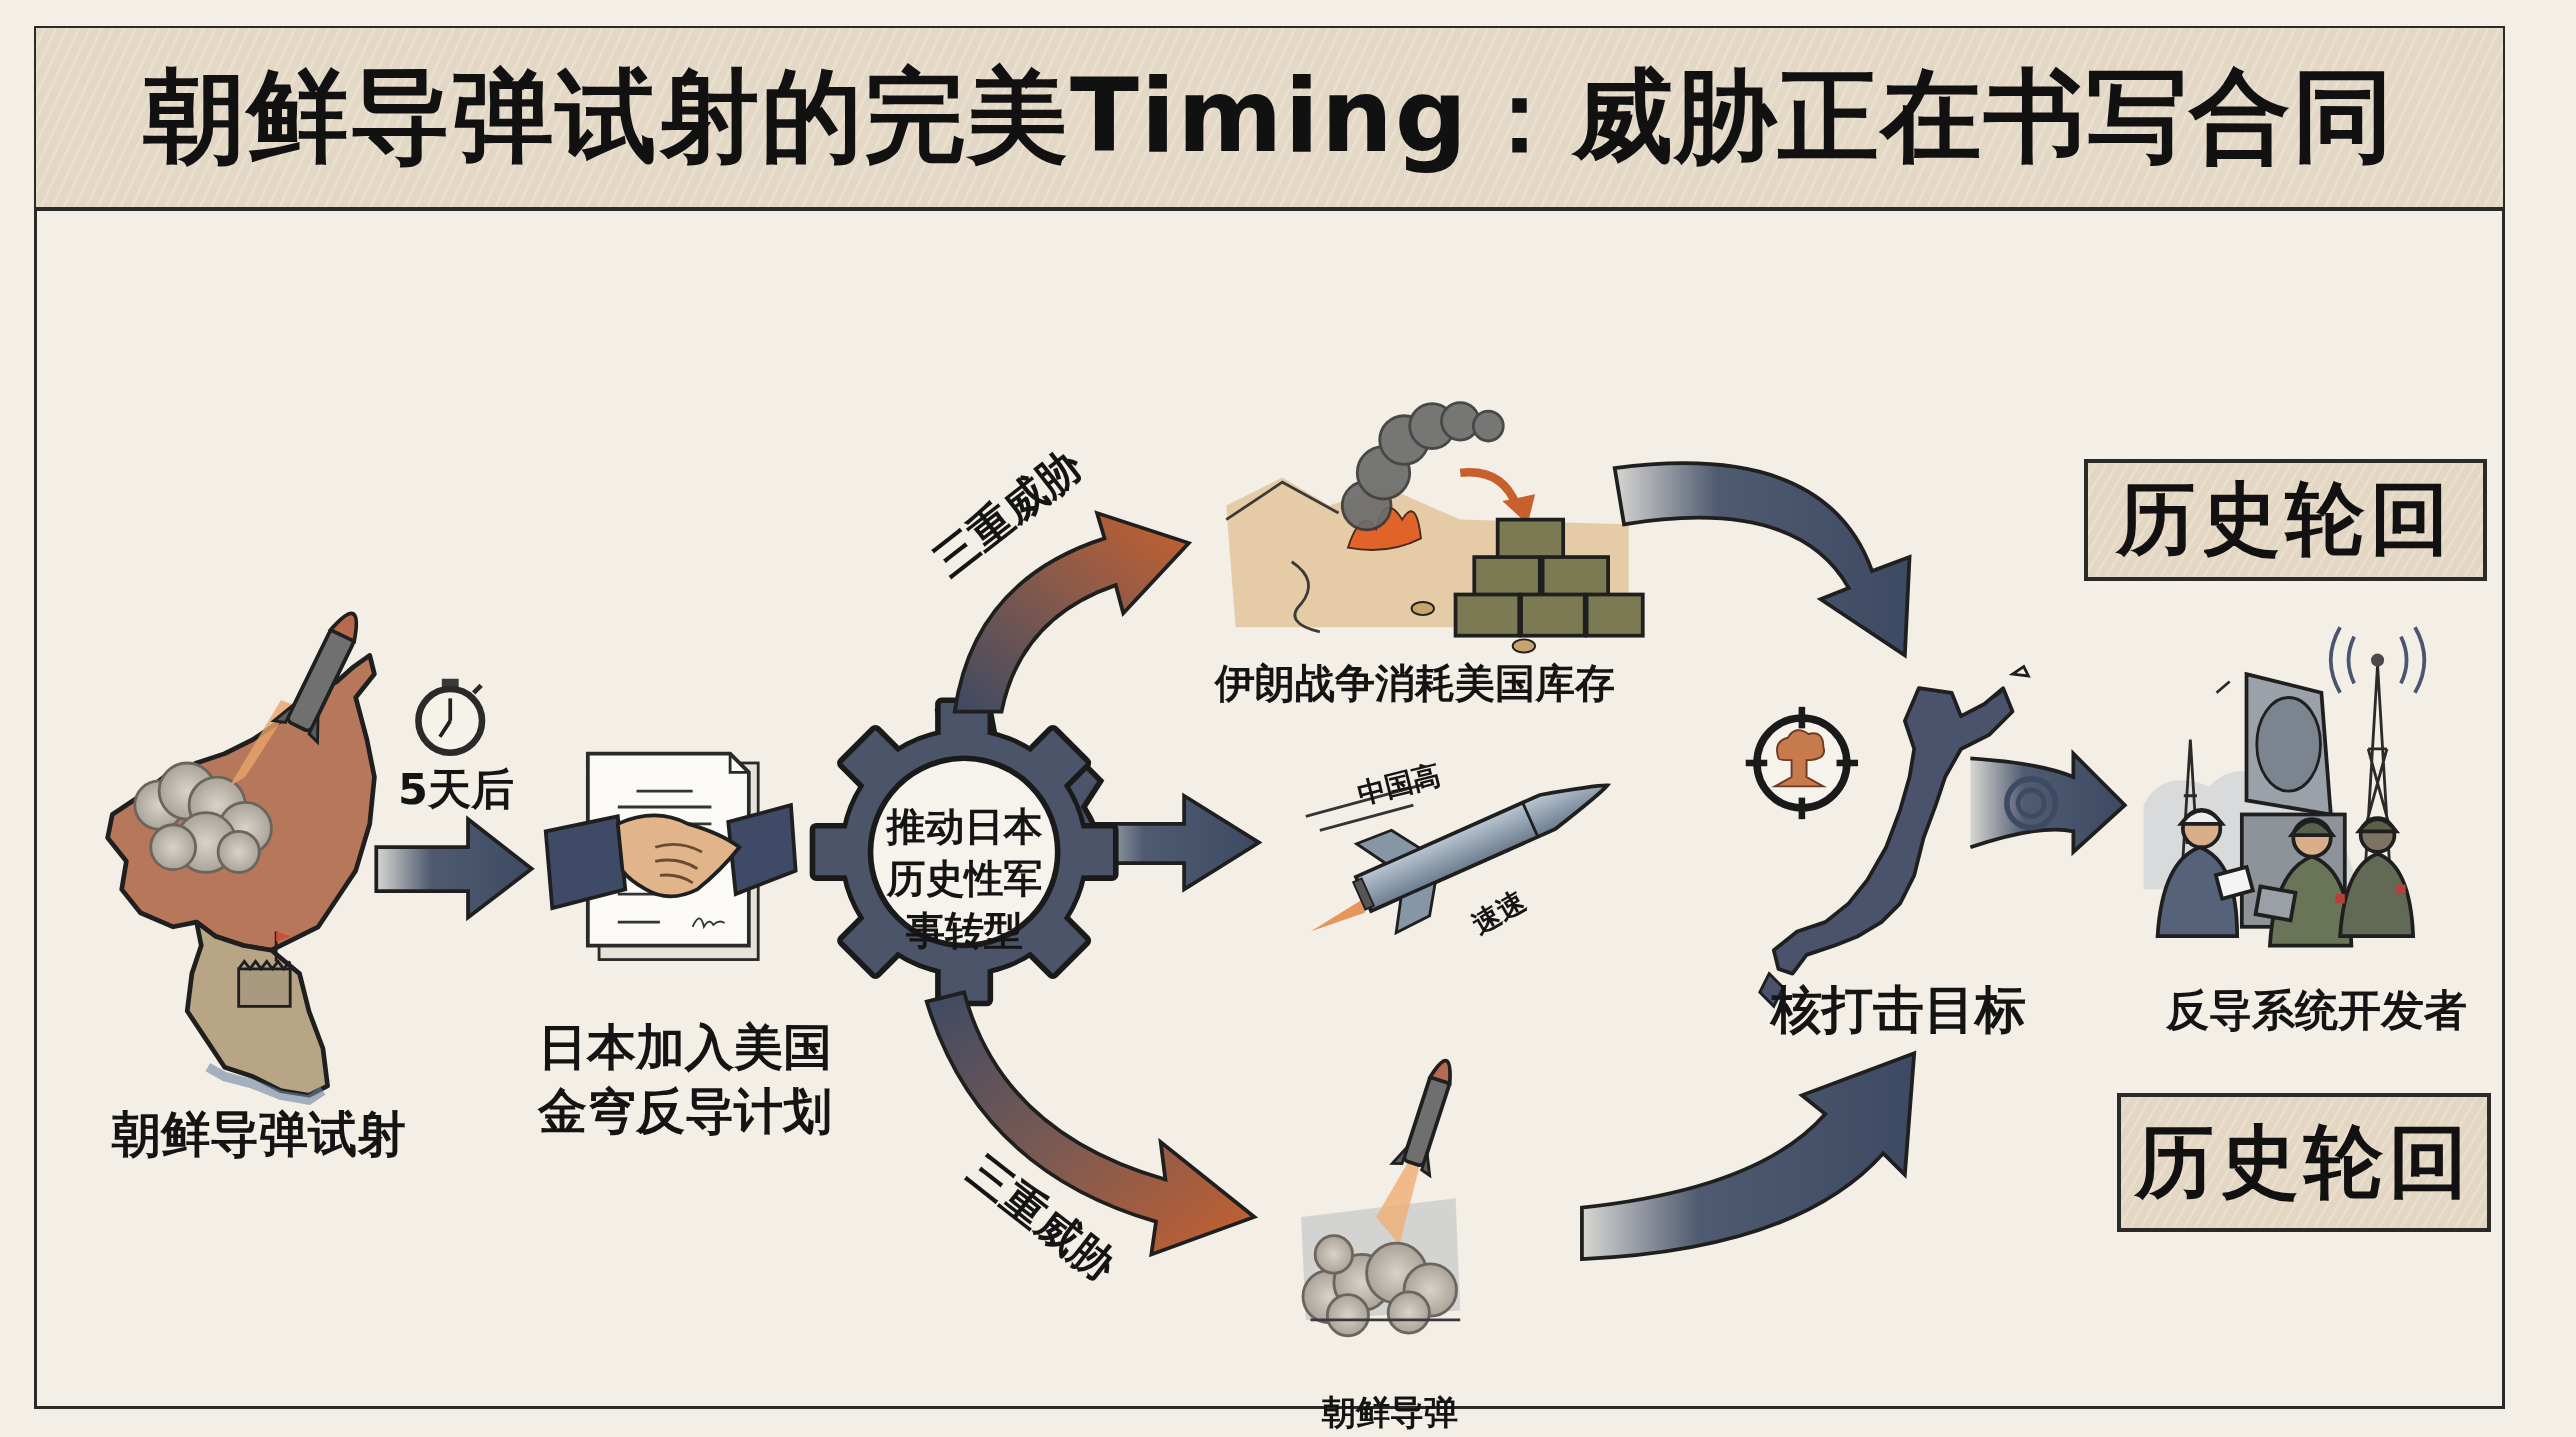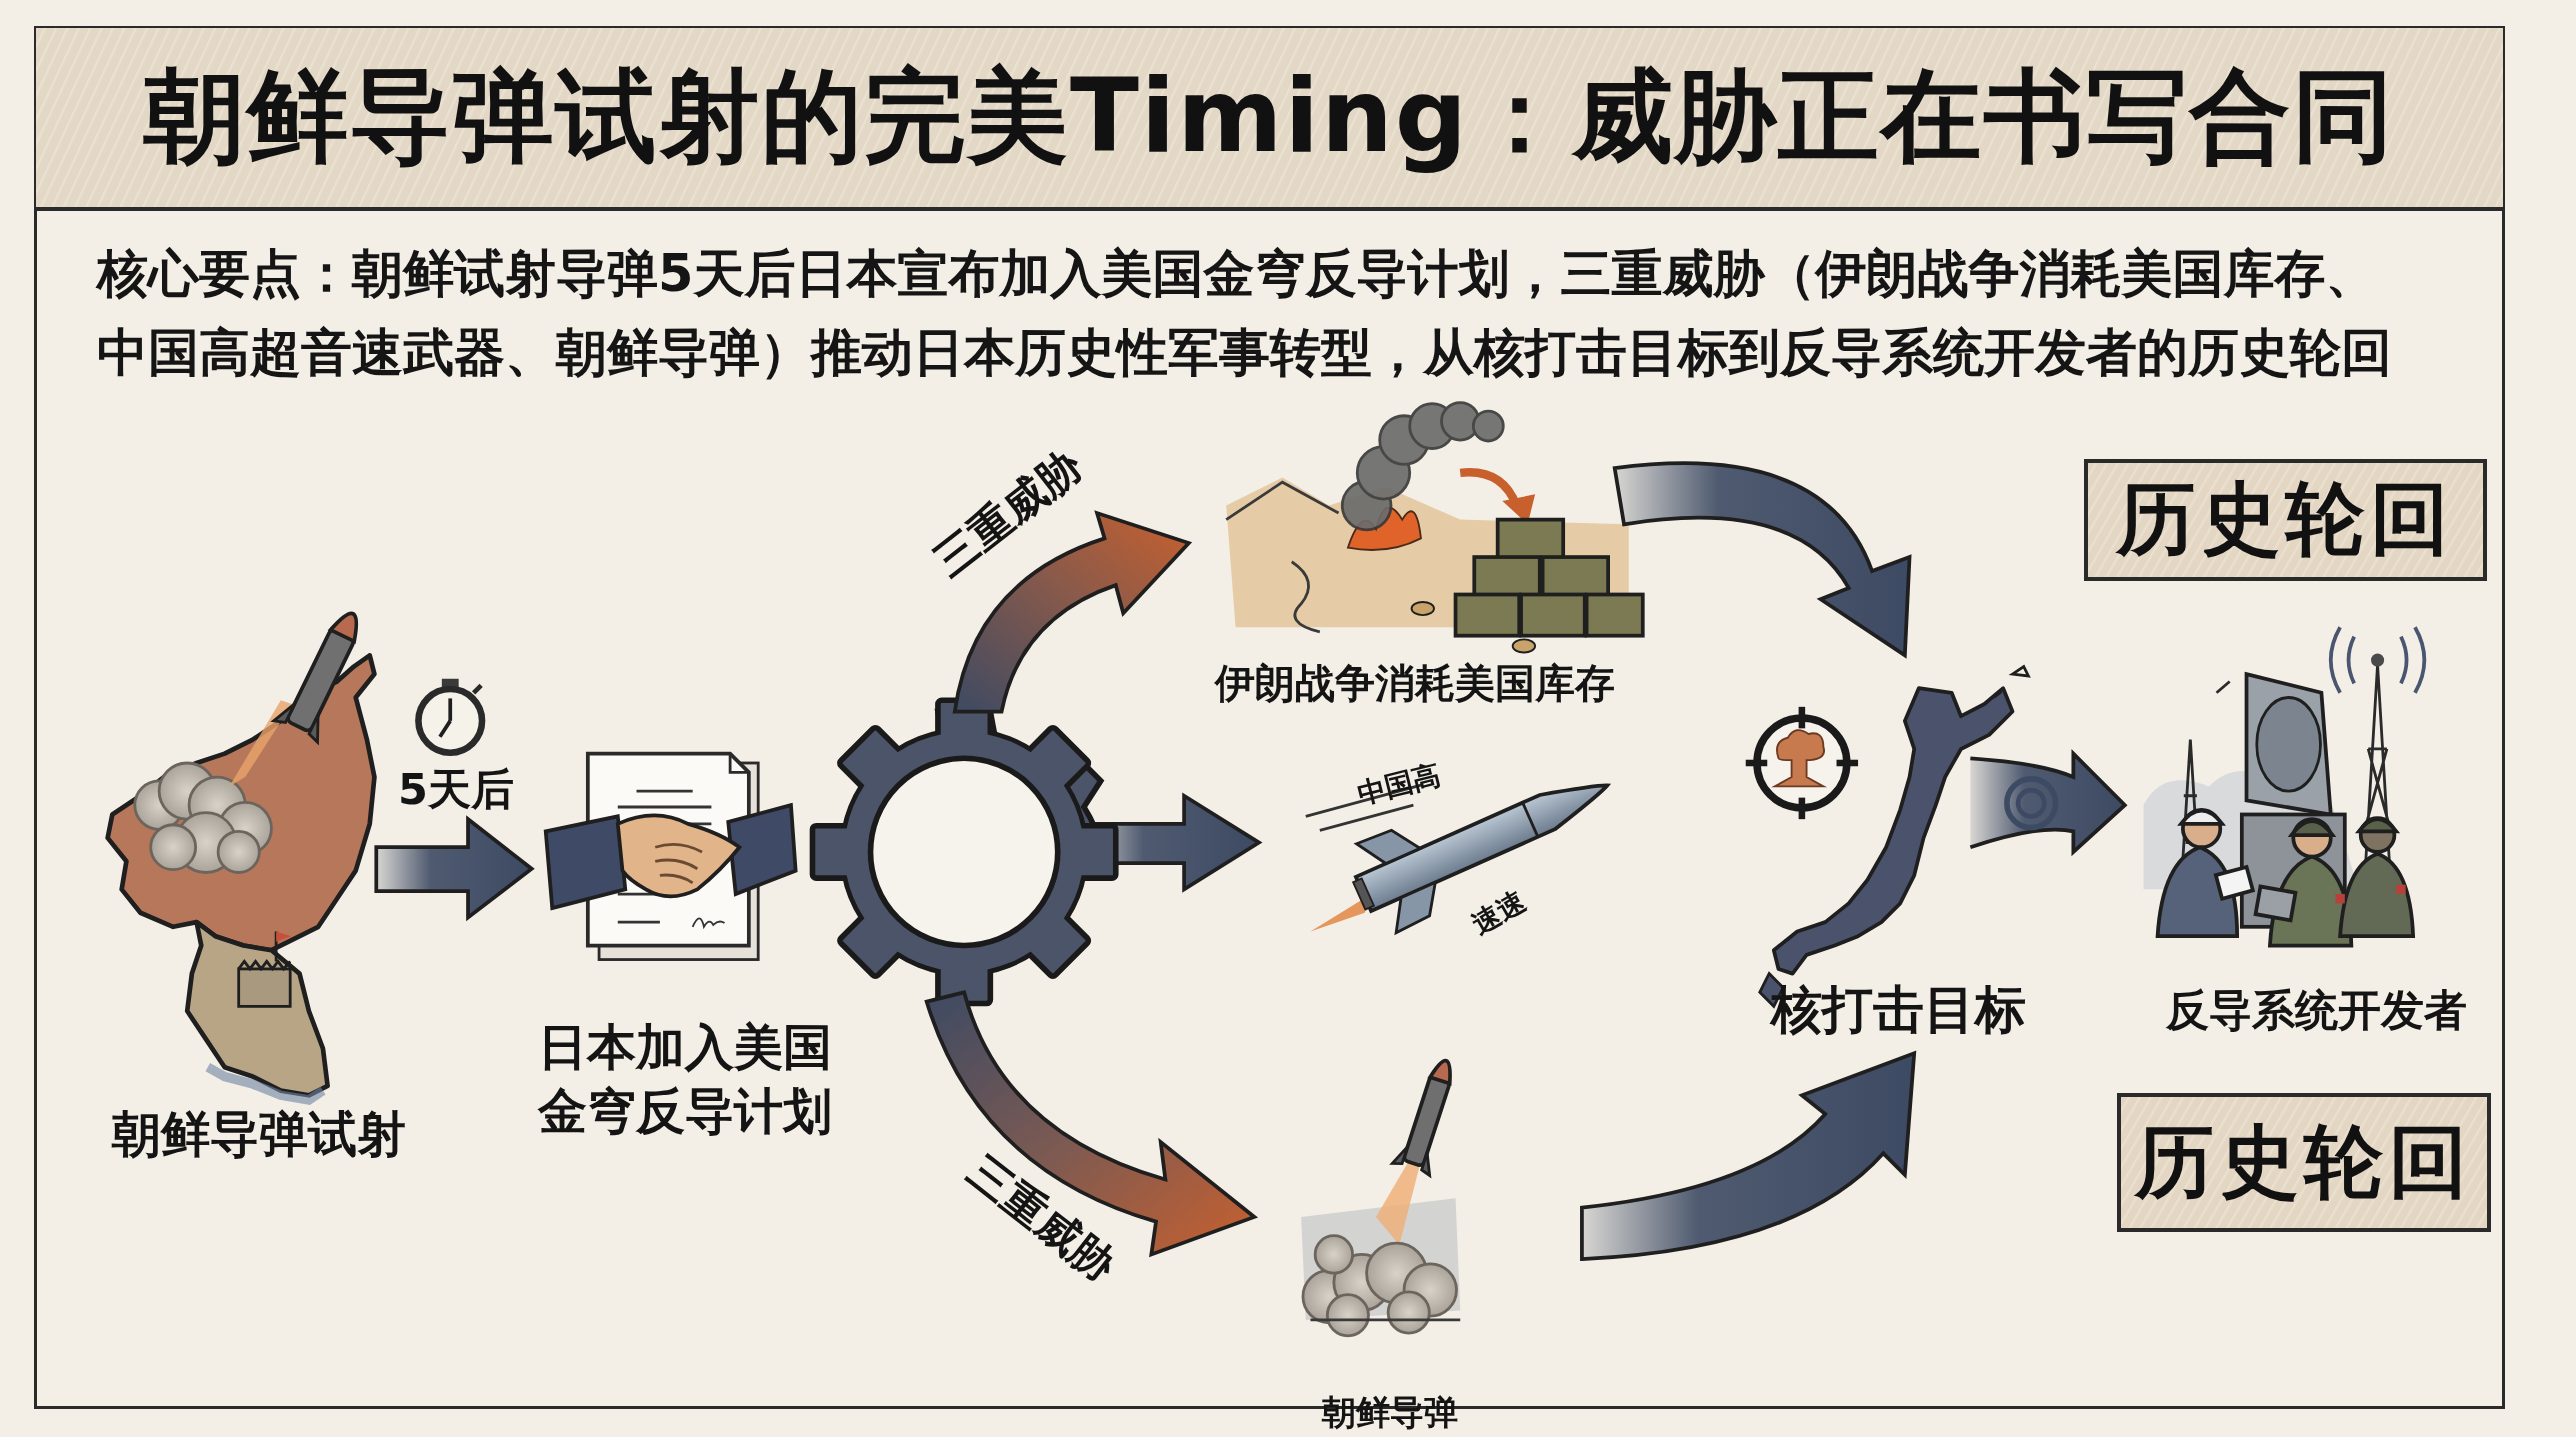--- a/index.html
+++ b/index.html
@@ -48,24 +48,20 @@
 <body>
 
 <div class="canvas">
 
   <div class="frame"></div>
 
   <div class="title-band">
     <div class="title">朝鲜导弹试射的完美Timing：威胁正在书写合同</div>
   </div>
 
-  <div class="summary">
-    <div>核心要点：朝鲜试射导弹5天后日本宣布加入美国金穹反导计划，三重威胁（伊朗战争消耗美国库存、</div>
-    <div>中国高超音速武器、朝鲜导弹）推动日本历史性军事转型，从核打击目标到反导系统开发者的历史轮回</div>
-  </div>
 
   <svg class="svg-layer" width="2576" height="1438" viewBox="0 0 2752 1536">
     <defs>
       <linearGradient id="gradUp" x1="0" y1="1" x2="1" y2="0">
         <stop offset="0" stop-color="#3d4a63"></stop>
         <stop offset="0.55" stop-color="#8a5a4a"></stop>
         <stop offset="1" stop-color="#c8602e"></stop>
       </linearGradient>
       <linearGradient id="gradDown" x1="0" y1="0" x2="1" y2="1">
         <stop offset="0" stop-color="#3d4a63"></stop>
@@ -303,20 +299,25 @@
 
   <div class="label l-md" style="left:398px;top:760px;">5天后</div>
 
   <div class="label l-lg" style="left:538px;top:1016px;">
     <div>日本加入美国</div>
     <div>金穹反导计划</div>
   </div>
 
   <div class="label l-lg" style="left:112px;top:1103px;">朝鲜导弹试射</div>
 
+  <div class="gear-text" style="left:871px;top:801px;width:187px;">
+    <div>推动日本</div>
+    <div>历史性军</div>
+    <div>事转型</div>
+  </div>
 
   <div class="label l-md" style="left:922px;top:543px;transform:rotate(-38deg);transform-origin:left top;">三重威胁</div>
   <div class="label l-md" style="left:992px;top:1142px;transform:rotate(38deg);transform-origin:left top;">三重威胁</div>
 
   <div class="label l-lg" style="left:1215px;top:651px;font-size:40px;">伊朗战争消耗美国库存</div>
 
   <div class="label" style="left:1357px;top:766px;font-size:28px;transform:rotate(-14deg);">中国高</div>
   <div class="label" style="left:1471px;top:894px;font-size:28px;transform:rotate(-30deg);">速速</div>
 
 

